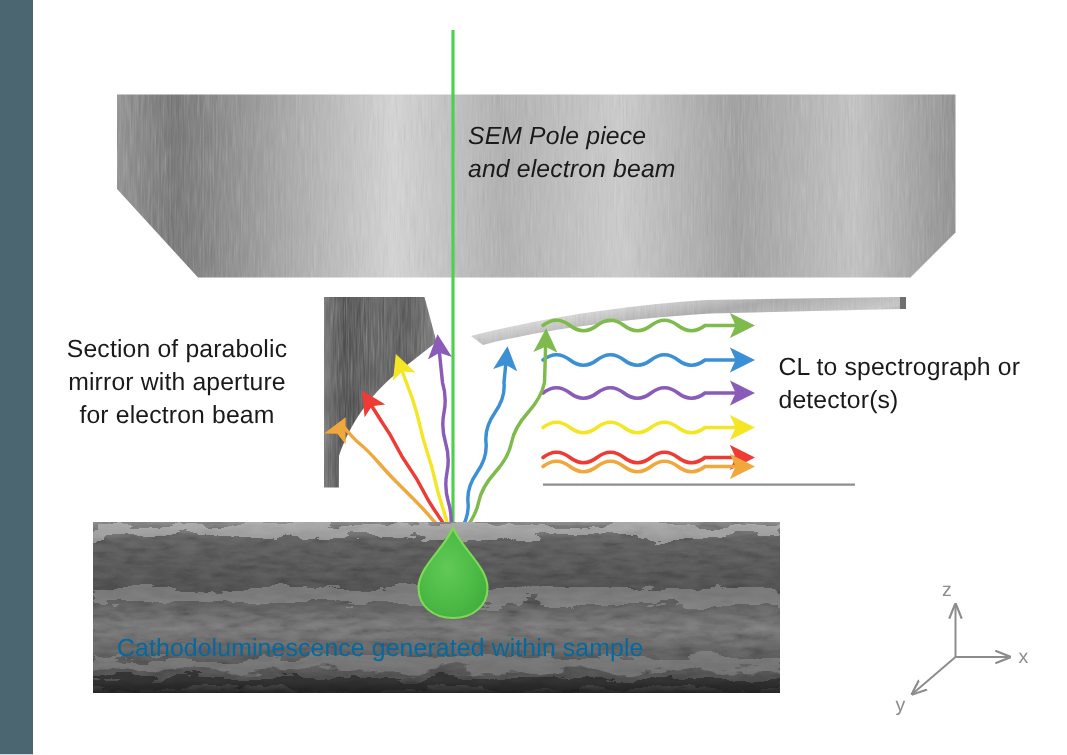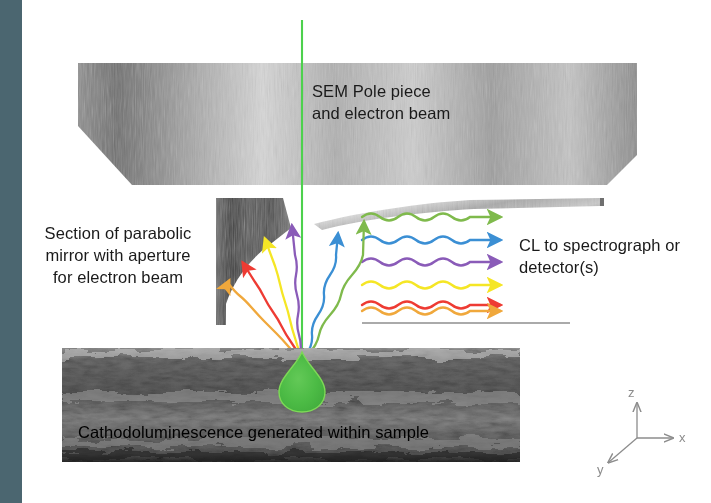--- a/index.html
+++ b/index.html
@@ -6,24 +6,24 @@
   body{width:711px;height:503px;overflow:hidden;
        font-family:"Liberation Sans","DejaVu Sans",sans-serif;}
   #stage{position:relative;width:711px;height:503px;background:#ffffff;}
 
   .leftband{position:absolute;left:0;top:0;width:22px;height:503px;background:#4b6670;}
 
   svg.layer{position:absolute;left:0;top:0;width:711px;height:503px;}
 
   .lbl{position:absolute;color:#1a1a1a;font-size:16.5px;line-height:22px;
        white-space:pre-line;letter-spacing:.1px;}
-  .lbl-sem{left:312px;top:80px;}
+  .lbl-sem{left:312px;top:80px;font-style:italic;}
   .lbl-mirror{left:18px;top:222px;width:200px;text-align:center;}
   .lbl-cl{left:519px;top:234px;width:200px;}
-  .lbl-sample{left:78px;top:421px;color:#000000;font-size:16.5px;}
+  .lbl-sample{left:78px;top:421px;color:#0369a1;font-size:16.5px;}
   .axlbl{position:absolute;color:#8c8c8c;font-size:13px;}
 </style>
 </head>
 <body>
 
 <div id="stage">
 
   <div class="leftband"></div>
 
   <svg class="layer" viewBox="0 0 711 503">

